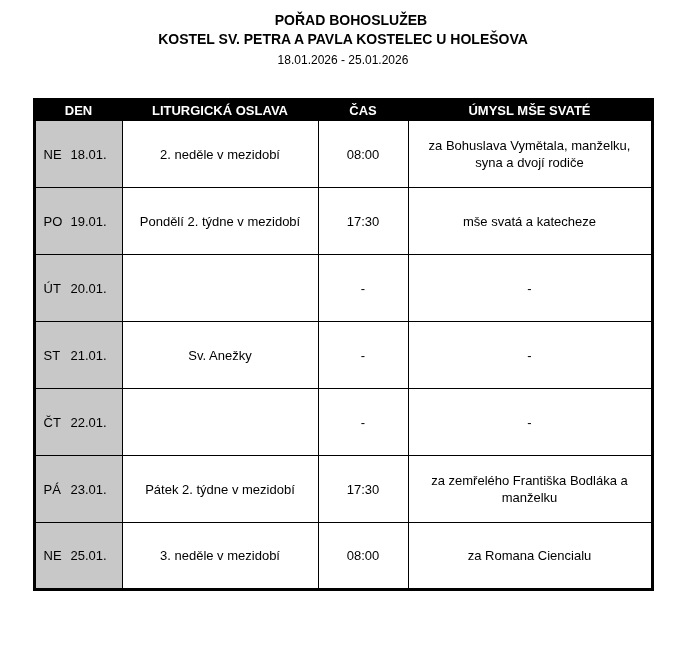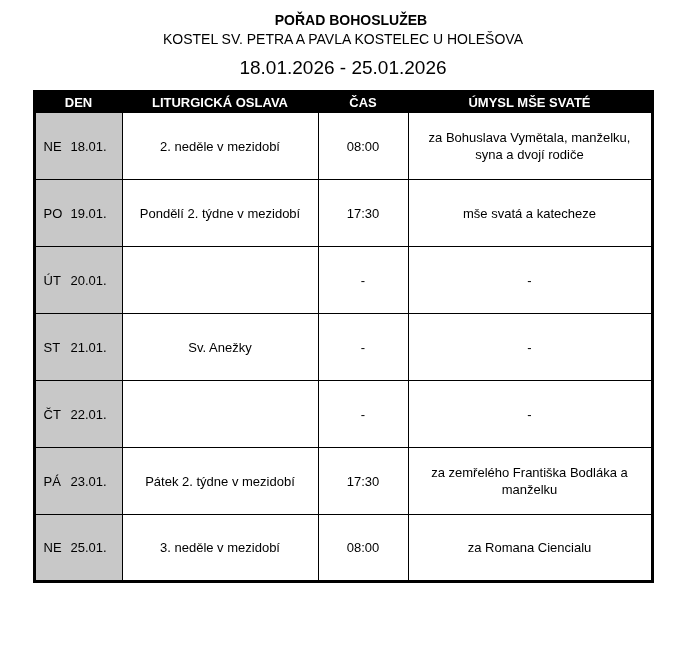--- a/index.html
+++ b/index.html
@@ -8,28 +8,28 @@
     background: var(--page-bg, #ffffff);
   }
   body {
     width: 686px; height: 672px;
     font-family: "Liberation Sans", sans-serif;
     color: #000;
     overflow: hidden;
   }
   .doc-header { text-align: center; padding-top: 11px; }
   .title    { font-size: 14px; font-weight: bold; line-height: 19px; margin-left: 16px; }
-  .subtitle { font-size: 14px; font-weight: normal; line-height: 19px; }
-  .date-range { font-size: 19px; line-height: 18px; margin-top: 10px; }
+  .subtitle { font-size: 14px; font-weight: bold; line-height: 19px; }
+  .date-range { font-size: 12px; line-height: 18px; margin-top: 2px; }
 
   table.schedule {
     border-collapse: collapse;
     table-layout: fixed;
     width: 618px;
-    margin: 13px auto 0 auto;
+    margin: 29px auto 0 auto;
     border: 3px solid var(--border, #000);
   }
   .c-day  { width: 88px; }
   .c-cel  { width: 196px; }
   .c-time { width: 90px; }
   .c-int  { width: 244px; }
 
   .schedule th, .schedule td {
     border: 1px solid var(--border, #000);
   }

